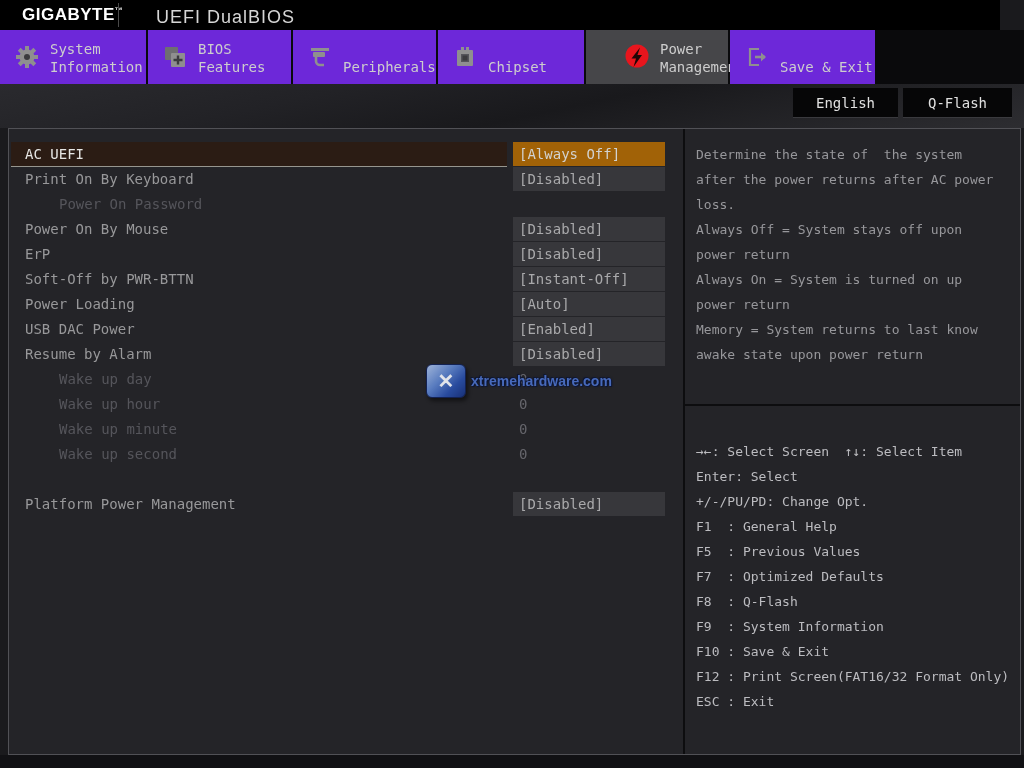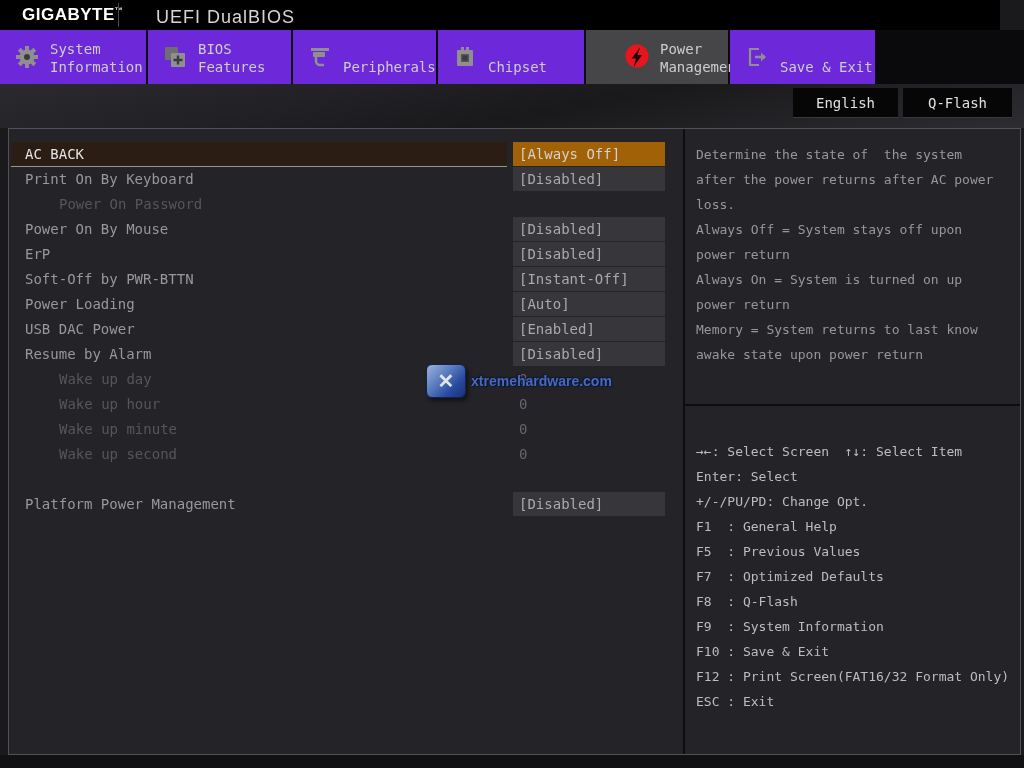--- a/index.html
+++ b/index.html
@@ -159,21 +159,21 @@
   <div class="subband">
     <div class="qbtn btn-english">English</div>
     <div class="qbtn btn-qflash">Q-Flash</div>
   </div>
 
   <div class="mainpanel">
 
     <div class="leftpane">
       <div class="rows">
         <div class="row selected">
-          <div class="rlabel">AC BACK</div>
+          <div class="rlabel">AC UEFI</div>
           <div class="rvalue">[Always Off]</div>
         </div>
         <div class="row">
           <div class="rlabel">Print On By Keyboard</div>
           <div class="rvalue">[Disabled]</div>
         </div>
         <div class="row dim indent novalue">
           <div class="rlabel">Power On Password</div>
 
         </div>

